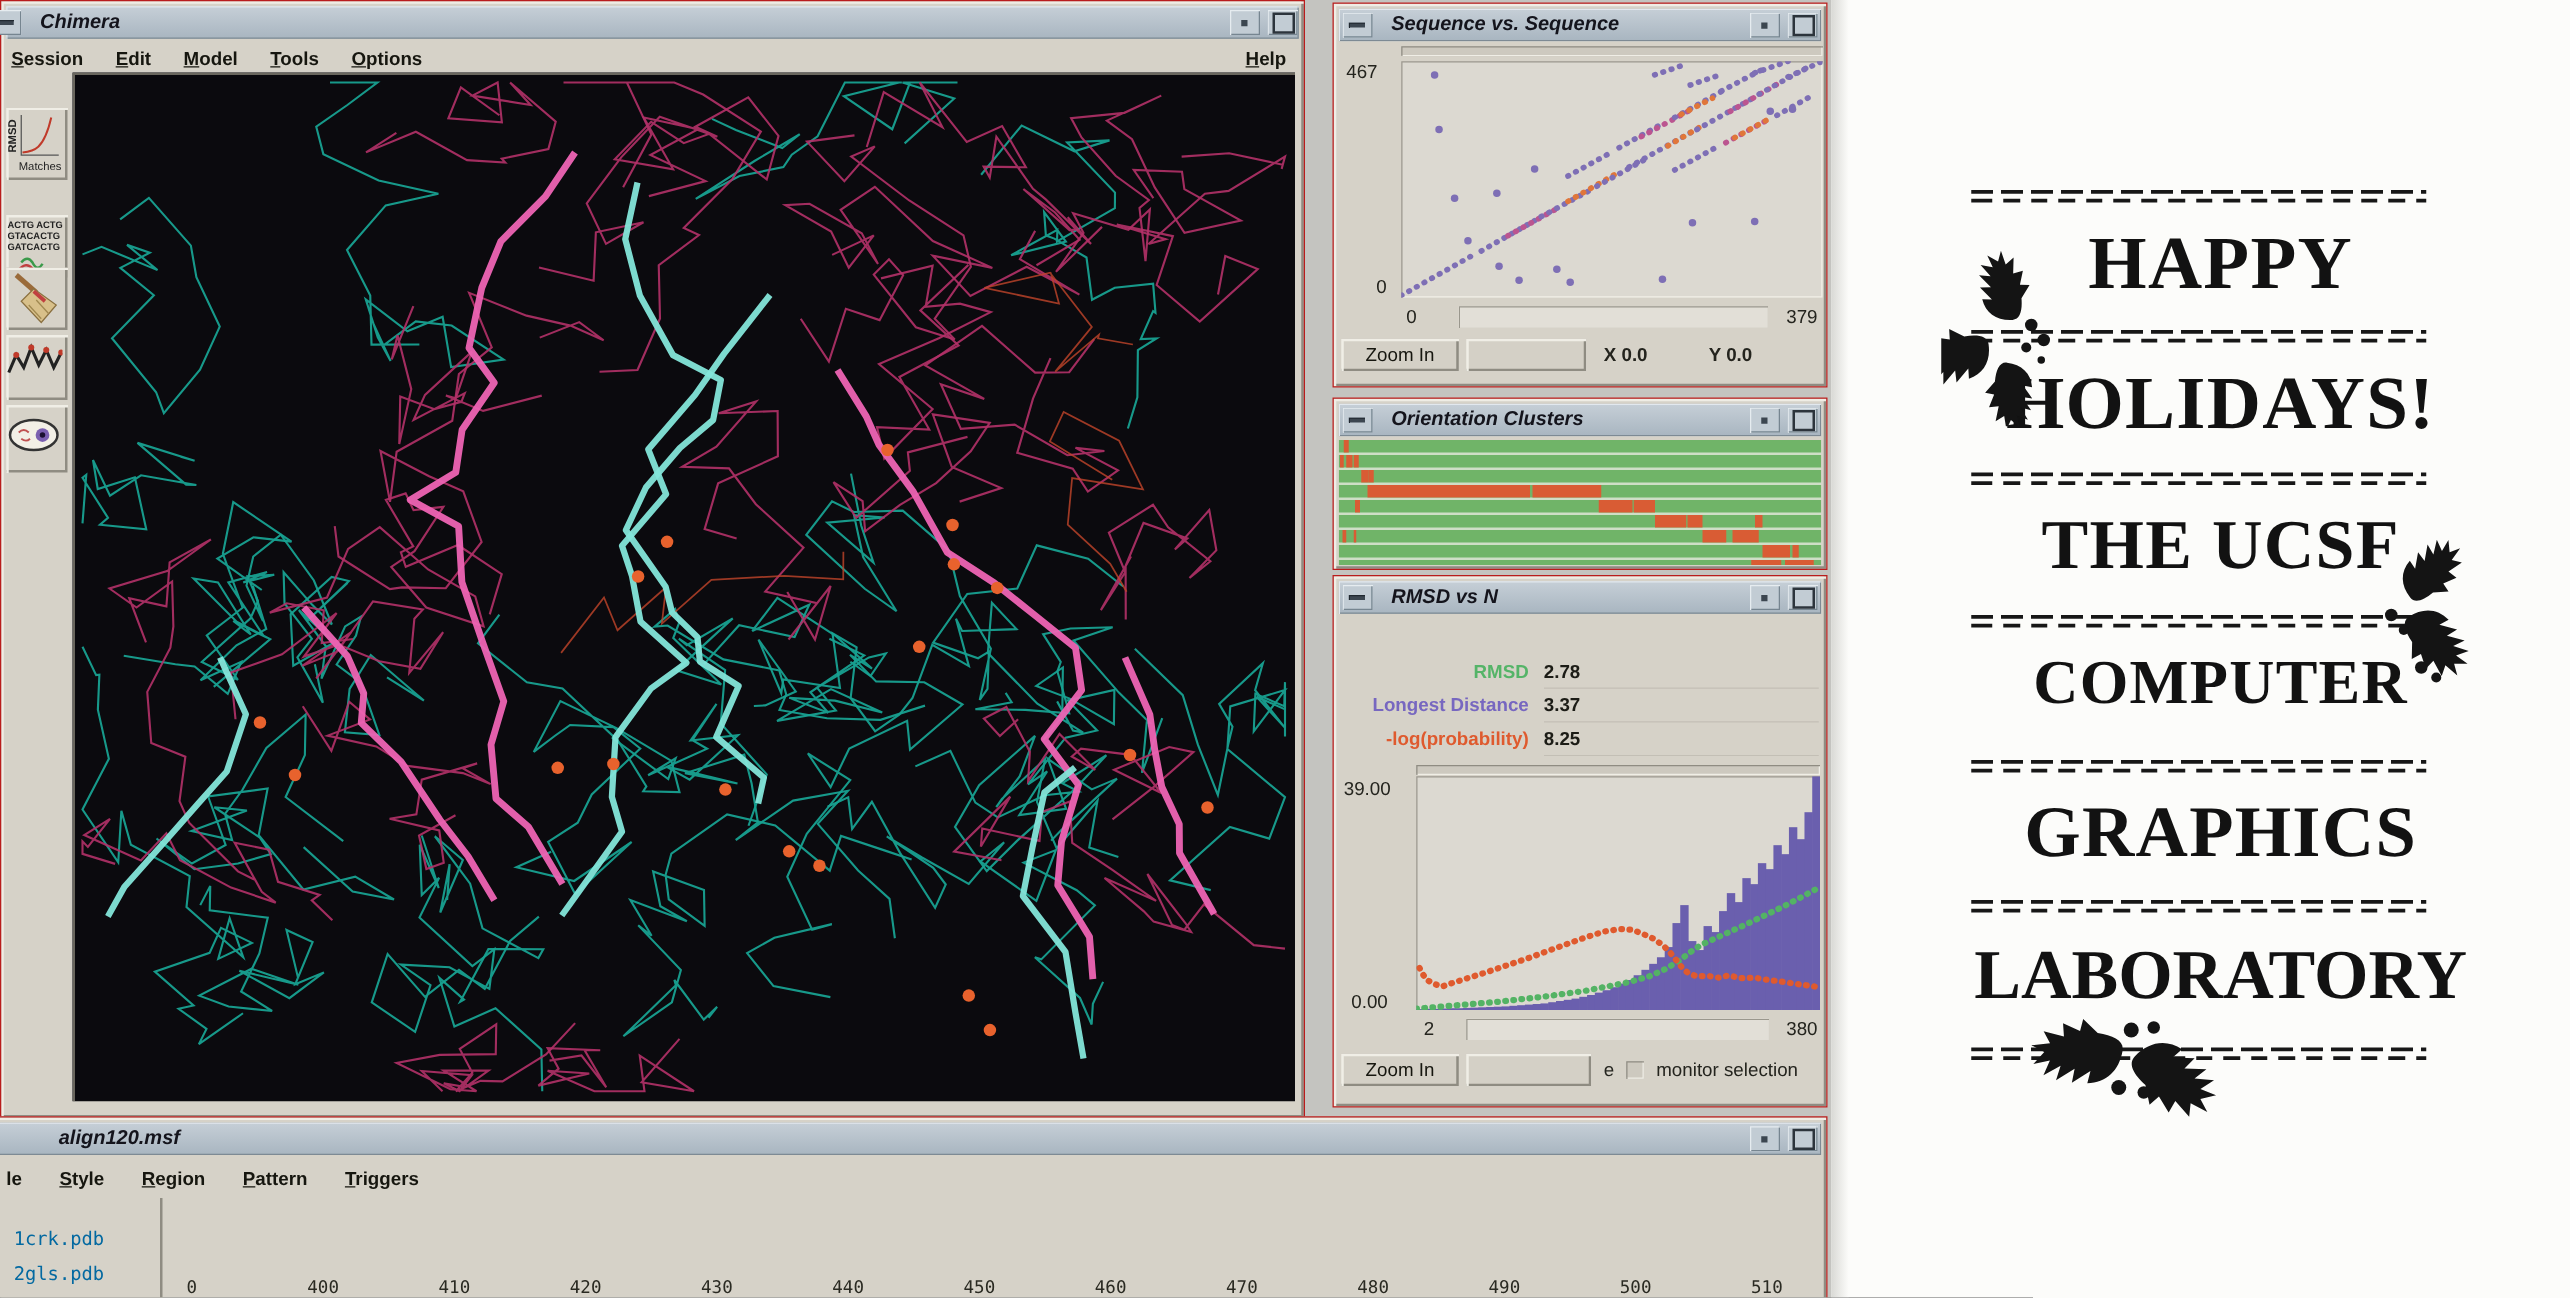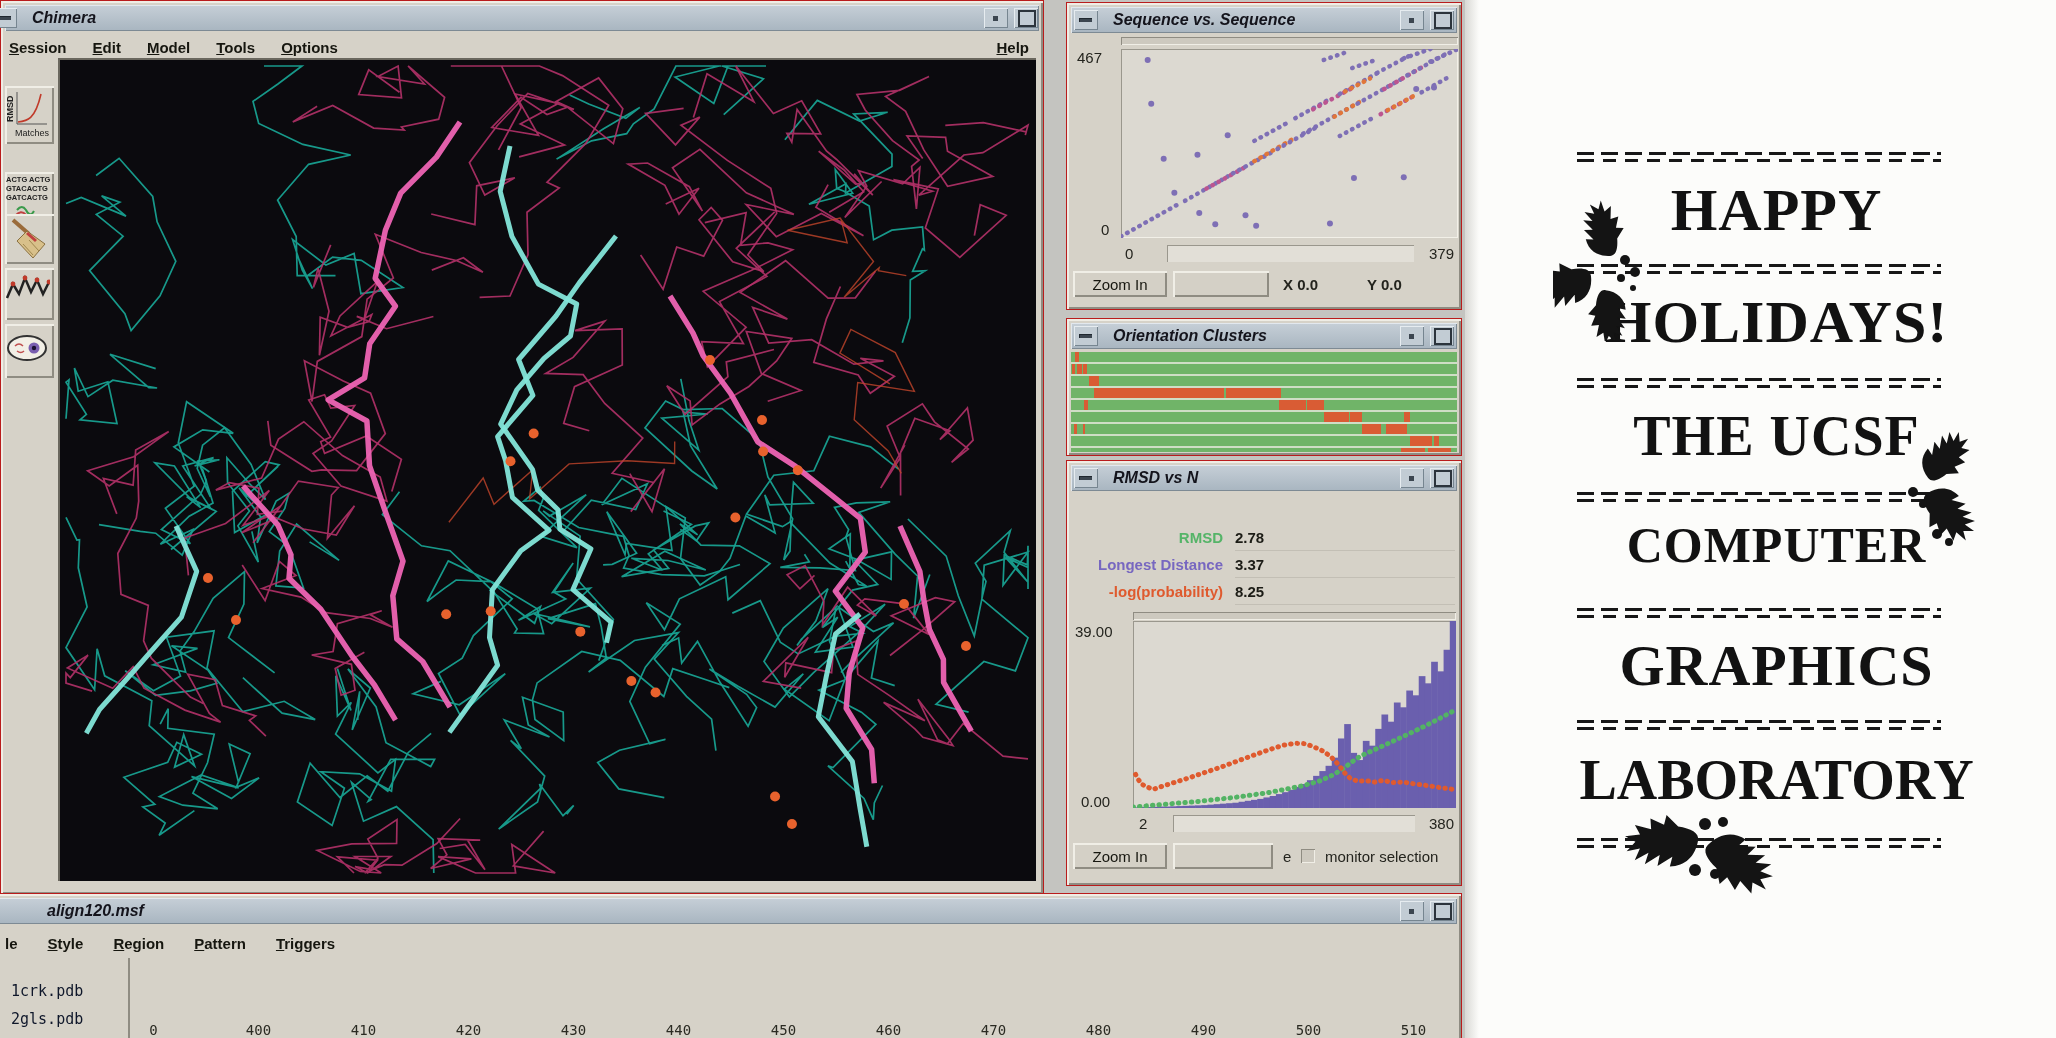--- a/index.html
+++ b/index.html
@@ -47,21 +47,21 @@
   
   .statrow{position:absolute;left:6px;right:6px;height:27px;display:flex;align-items:center;}
   .stat-label{width:150px;text-align:right;font-weight:bold;font-size:15px;}
   .stat-value{margin-left:12px;font-weight:bold;font-size:15px;color:#1c1c16;flex:1;
               box-shadow:inset 0 -1px 0 #c3bfb5;height:100%;display:flex;align-items:center;}
   
   #seqarea{position:absolute;left:0;top:0;right:0;bottom:0;}
   .ruler-num{position:absolute;top:64px;transform:translateX(-50%);
              font-family:"DejaVu Sans Mono","Liberation Mono",monospace;font-size:14px;color:#2a2a22;}
   .seqname{position:absolute;font-family:"DejaVu Sans Mono","Liberation Mono",monospace;
-           font-size:15px;color:#0f172a;}
+           font-size:15px;color:#0369a1;}
   
   #card{position:absolute;left:1465px;top:0;width:591px;height:1038px;background:#fcfcfa;}
   #card::before{content:"";position:absolute;left:0;top:0;width:14px;height:100%;
      background:linear-gradient(90deg,#d9d9d5,#fcfcfa);}
   .rule{position:absolute;left:112px;width:364px;height:10px;background-repeat:repeat-x;
      background-image:
        repeating-linear-gradient(90deg,#171717 0 17px,transparent 17px 24px),
        repeating-linear-gradient(90deg,#171717 0 13px,transparent 13px 22px);
      background-size:100% 3px,100% 3px;background-position:0 0,4px 7px;}
   .cardline{position:absolute;left:0;width:100%;text-align:center;

